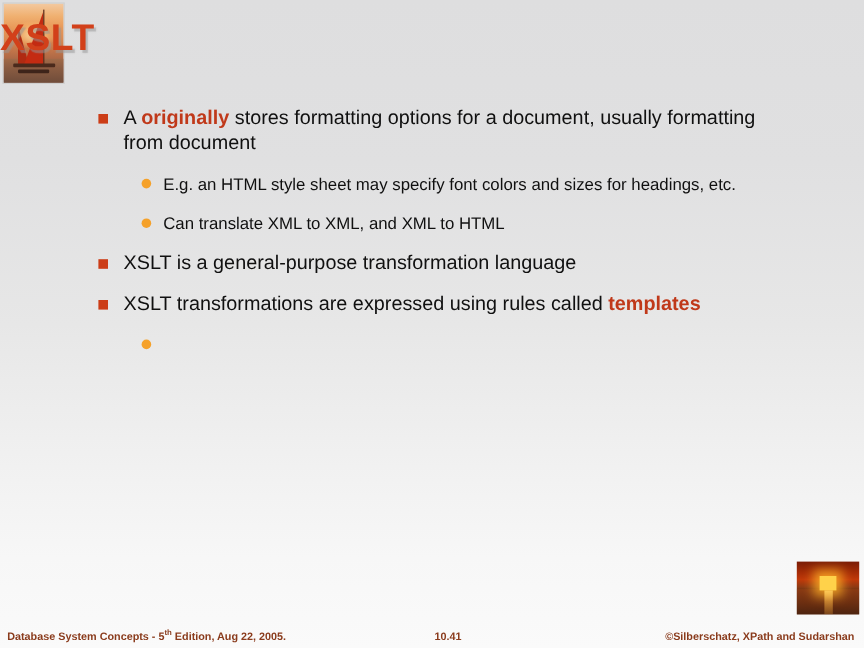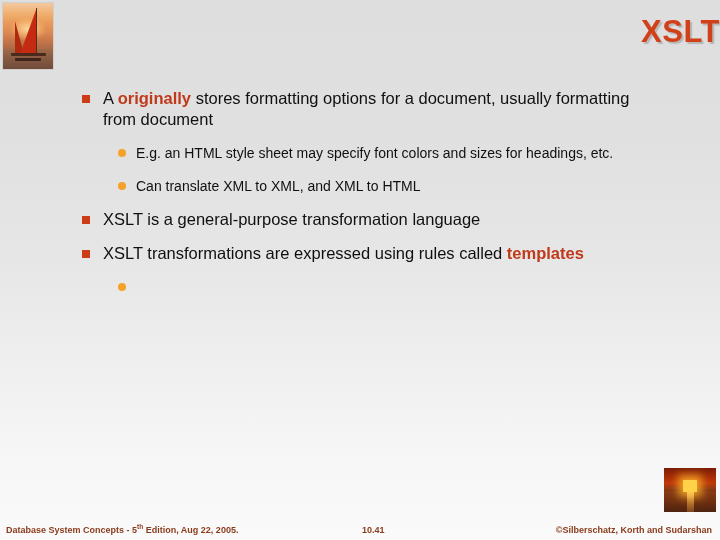--- a/index.html
+++ b/index.html
@@ -95,21 +95,21 @@
     background: #3e241a;
     border-radius: 1px;
   }
 
   
   #title {
     position: absolute;
     left: 0;
     top: 14px;
     width: 720px;
-    text-align: right;
+    text-align: left;
     font-size: 31px;
     font-weight: bold;
     color: #d2401a;
     letter-spacing: 0.5px;
     text-shadow: 2px 2px 1px rgba(150,150,150,0.55);
   }
 
   
   #content {
     position: absolute;
@@ -240,15 +240,15 @@
   <div id="sunset-photo">
     <div class="sea-line"></div>
     <div class="sun-disc"></div>
     <div class="reflection"></div>
   </div>
 
   <div class="footer" id="footer-left">
     <span>Database System Concepts - 5</span><sup>th</sup><span> Edition, Aug 22, 2005.</span>
   </div>
   <div class="footer" id="footer-mid">10.41</div>
-  <div class="footer" id="footer-right">©Silberschatz, Korth and Sudarshan</div>
+  <div class="footer" id="footer-right">©Silberschatz, XPath and Sudarshan</div>
 
 </div>
 
 </body></html>

